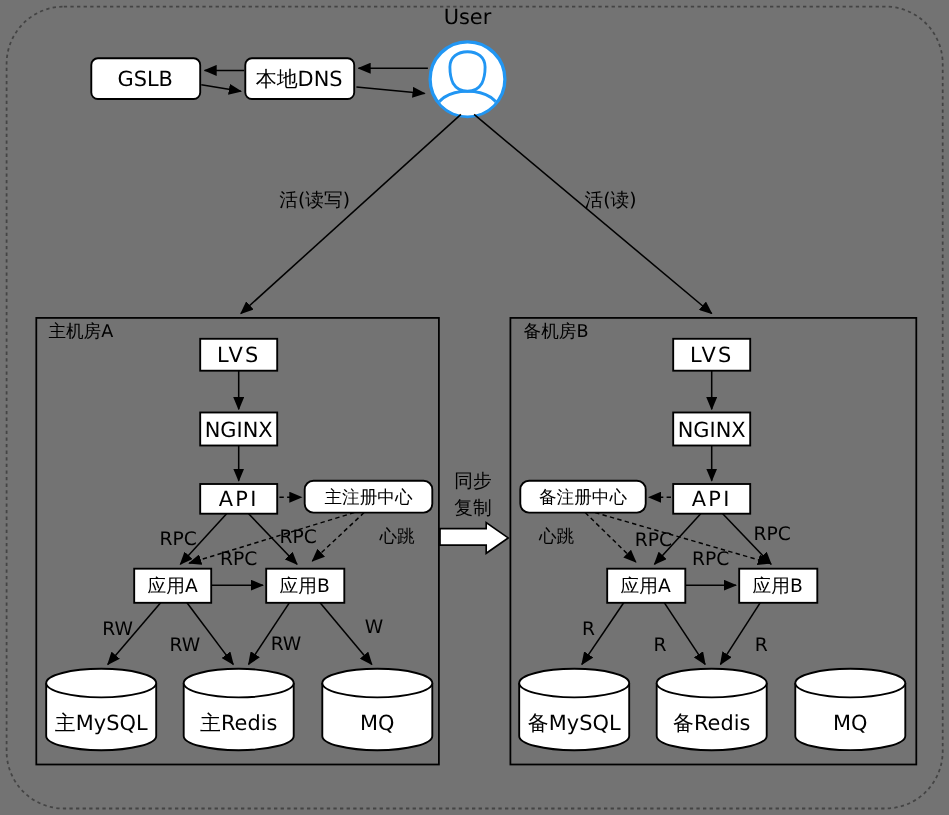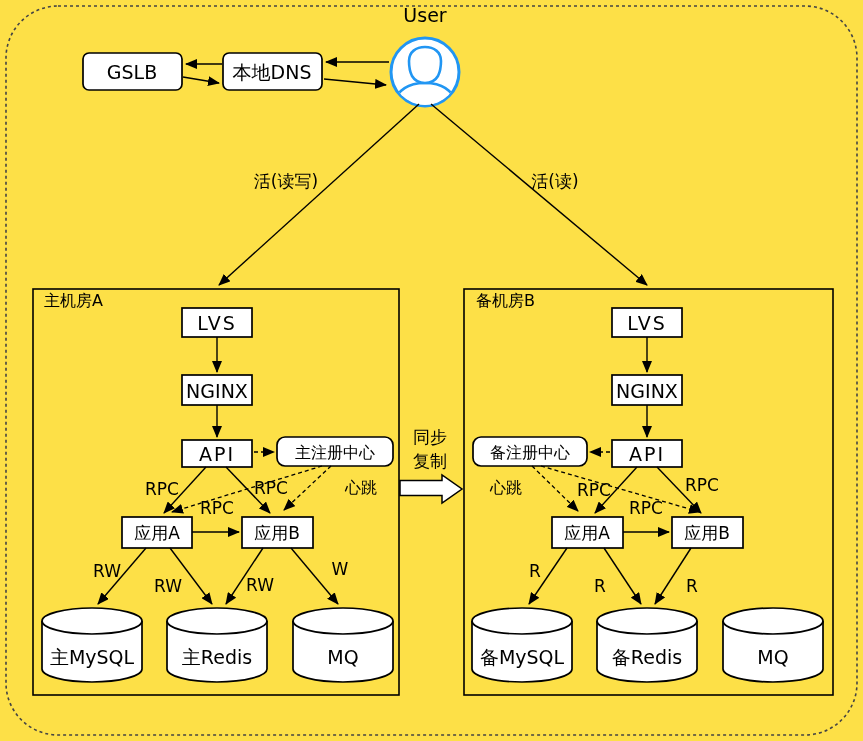--- a/index.html
+++ b/index.html
@@ -1,16 +1,16 @@
 <!DOCTYPE html>
 <html><head>
 <meta charset="utf-8">
 <style>
   html,body{margin:0;padding:0;background:#ffffff;}
-  .canvas{position:relative;width:863px;height:741px;background:#fde047;overflow:hidden;}
+  .canvas{position:relative;width:863px;height:741px;background:#737373;overflow:hidden;}
   svg text{font-family:"DejaVu Sans","Liberation Sans",sans-serif;fill:#000;}
   .node-box{fill:#fff;stroke:#000;stroke-width:1.7;}
   .dc-box{fill:none;stroke:#000;stroke-width:1.6;}
   .edge{stroke:#000;stroke-width:1.4;fill:none;}
   .edge-dashed{stroke:#000;stroke-width:1.3;fill:none;stroke-dasharray:4 3;}
   .cyl{fill:#fff;stroke:#000;stroke-width:1.7;}
   .t-node{font-size:19px;text-anchor:middle;}
   .t-node-sm{font-size:16px;text-anchor:middle;}
   .t-title{font-size:16px;text-anchor:start;}
   .t-edge{font-size:17px;text-anchor:middle;}

